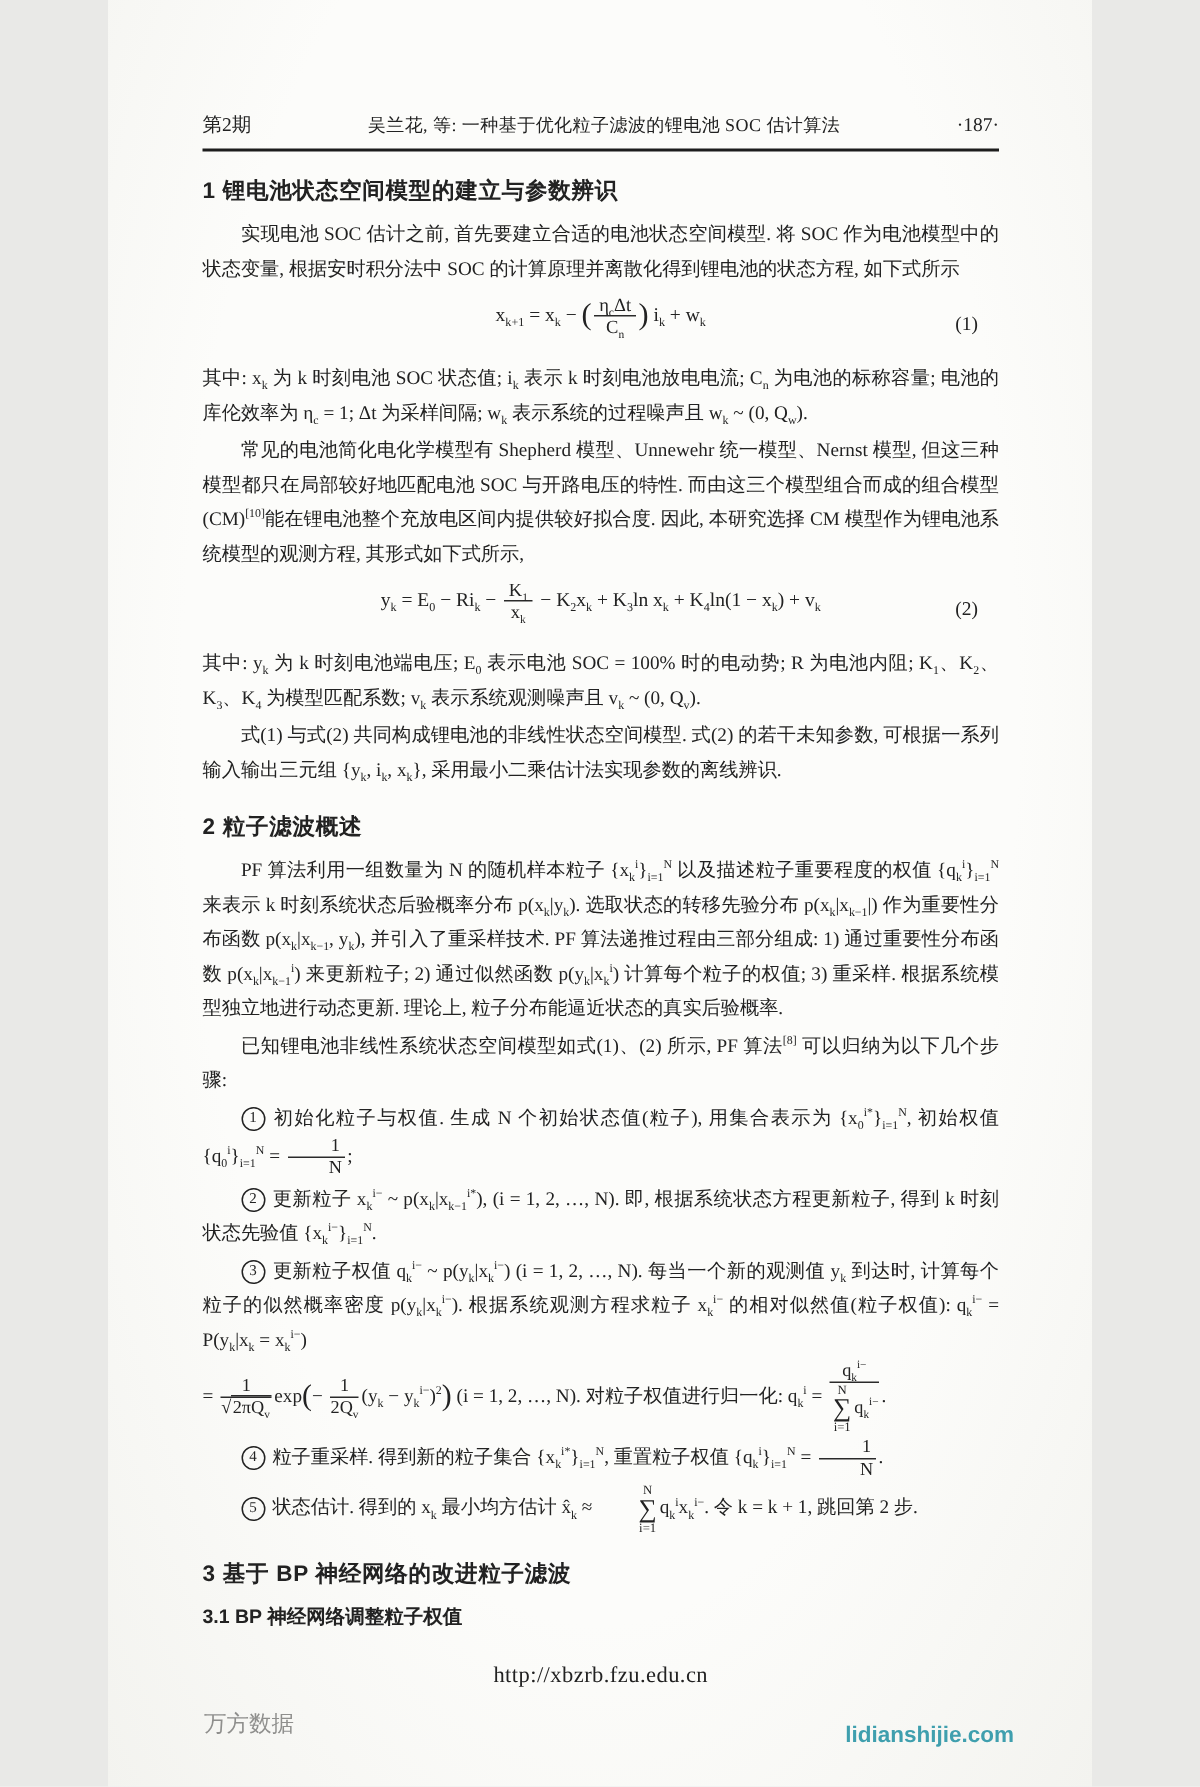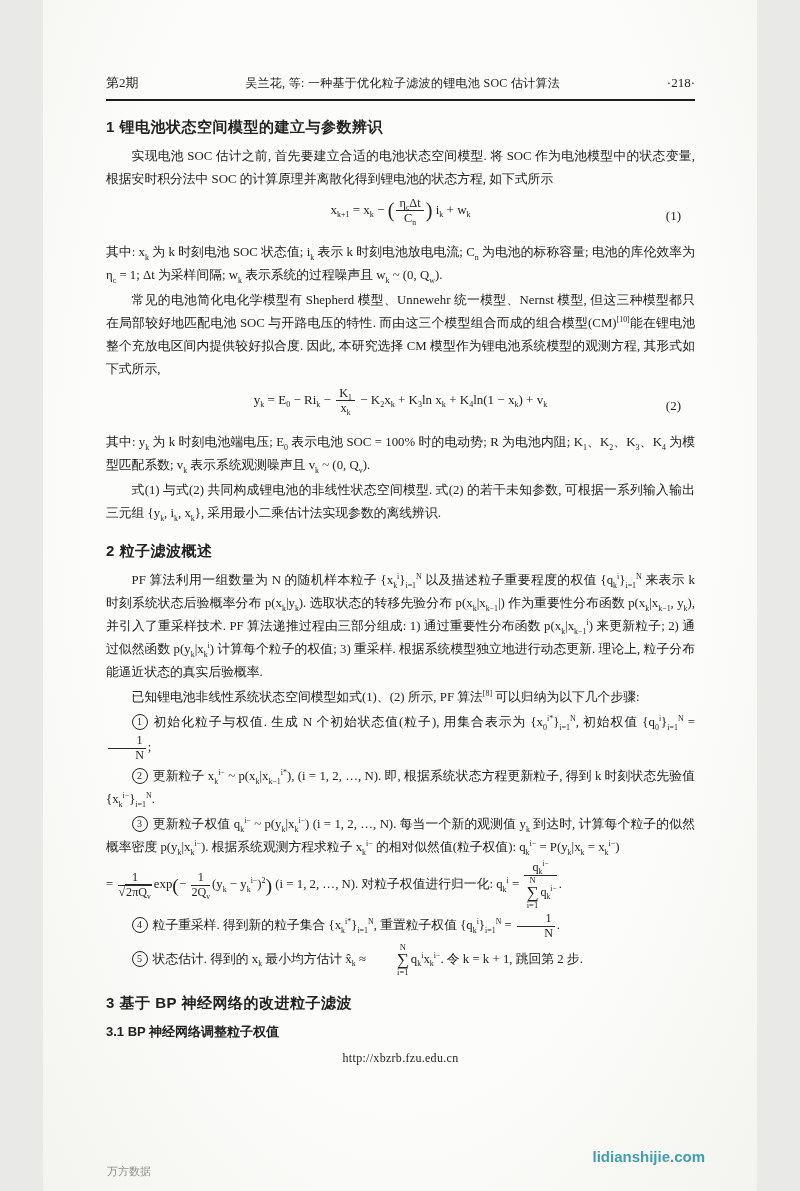--- a/index.html
+++ b/index.html
@@ -1,17 +1,17 @@
 <!DOCTYPE html>
 <html><head>
 <meta charset="utf-8">
 <style>
   html,body { margin:0; padding:0; background:#e9e9e7; }
   .page {
-    position:relative; width:714px; height:1191px; margin:0 auto;
+    position:relative; width:656px; height:1191px; margin:0 auto;
     background:#fbfbf9;
     background-image: radial-gradient(ellipse at 50% 40%, #fcfcfa 60%, #f3f3ef 100%);
     font-family:"Liberation Serif","DejaVu Serif",serif;
     color:#222; overflow:hidden; box-sizing:border-box;
   }
   .content { position:absolute; left:63px; right:62px; top:74px; }
 
   .header {
     display:flex; justify-content:space-between; align-items:baseline;
     font-size:13px; padding-bottom:7px; border-bottom:2px solid #1d1d1d;
@@ -48,40 +48,40 @@
   .sum .s-sig { display:block; font-size:17px; }
   .lp,.rp { font-size:1.55em; font-weight:300; vertical-align:middle; }
   .rad { border-top:1px solid #2a2a2a; padding:0 1px; }
   .circ {
     display:inline-block; width:14px; height:14px; border:1px solid #222; border-radius:50%;
     text-align:center; line-height:14px; font-size:10px; margin-right:5px; vertical-align:1px;
     text-indent:0;
   }
   .step { margin:4px 0; }
 
-  .journal-url { text-align:center; font-size:12px; margin-top:10px; letter-spacing:.3px; }
+  .journal-url { text-align:center; font-size:15px; margin-top:22px; letter-spacing:.3px; }
 
   .wm-left {
-    position:absolute; left:64px; bottom:12px; color:#8f8f8d; font-size:11px;
+    position:absolute; left:64px; bottom:32px; color:#8f8f8d; font-size:15px;
   }
   .wm-right {
     position:absolute; right:52px; bottom:26px; color:#3f9fae; font-size:15px; font-weight:bold;
     font-family:"Liberation Sans","DejaVu Sans",sans-serif;
   }
 </style>
 </head>
 <body>
 
 <div class="page">
   <div class="content">
 
     <div class="header">
       <span>第2期</span>
       <span class="h-title">吴兰花, 等: 一种基于优化粒子滤波的锂电池 SOC 估计算法</span>
-      <span>·218·</span>
+      <span>·187·</span>
     </div>
 
     <div class="sec-heading">1  锂电池状态空间模型的建立与参数辨识</div>
     <p class="para">实现电池 SOC 估计之前, 首先要建立合适的电池状态空间模型. 将 SOC 作为电池模型中的状态变量, 根据安时积分法中 SOC 的计算原理并离散化得到锂电池的状态方程, 如下式所示</p>
     <div class="eq-row">
       <span class="eq-body">x<sub>k+1</sub> = x<sub>k</sub> − <span class="lp">(</span><span class="frac"><span class="top">η<sub>c</sub>Δt</span><span class="bot">C<sub>n</sub></span></span><span class="rp">)</span> i<sub>k</sub> + w<sub>k</sub></span>
       <span class="eq-num">(1)</span>
     </div>
     <p class="para noindent">其中: x<sub>k</sub> 为 k 时刻电池 SOC 状态值; i<sub>k</sub> 表示 k 时刻电池放电电流; C<sub>n</sub> 为电池的标称容量; 电池的库伦效率为 η<sub>c</sub> = 1; Δt 为采样间隔; w<sub>k</sub> 表示系统的过程噪声且 w<sub>k</sub> ~ (0, Q<sub>w</sub>).</p>
     <p class="para">常见的电池简化电化学模型有 Shepherd 模型、Unnewehr 统一模型、Nernst 模型, 但这三种模型都只在局部较好地匹配电池 SOC 与开路电压的特性. 而由这三个模型组合而成的组合模型(CM)<sup>[10]</sup>能在锂电池整个充放电区间内提供较好拟合度. 因此, 本研究选择 CM 模型作为锂电池系统模型的观测方程, 其形式如下式所示,</p>

